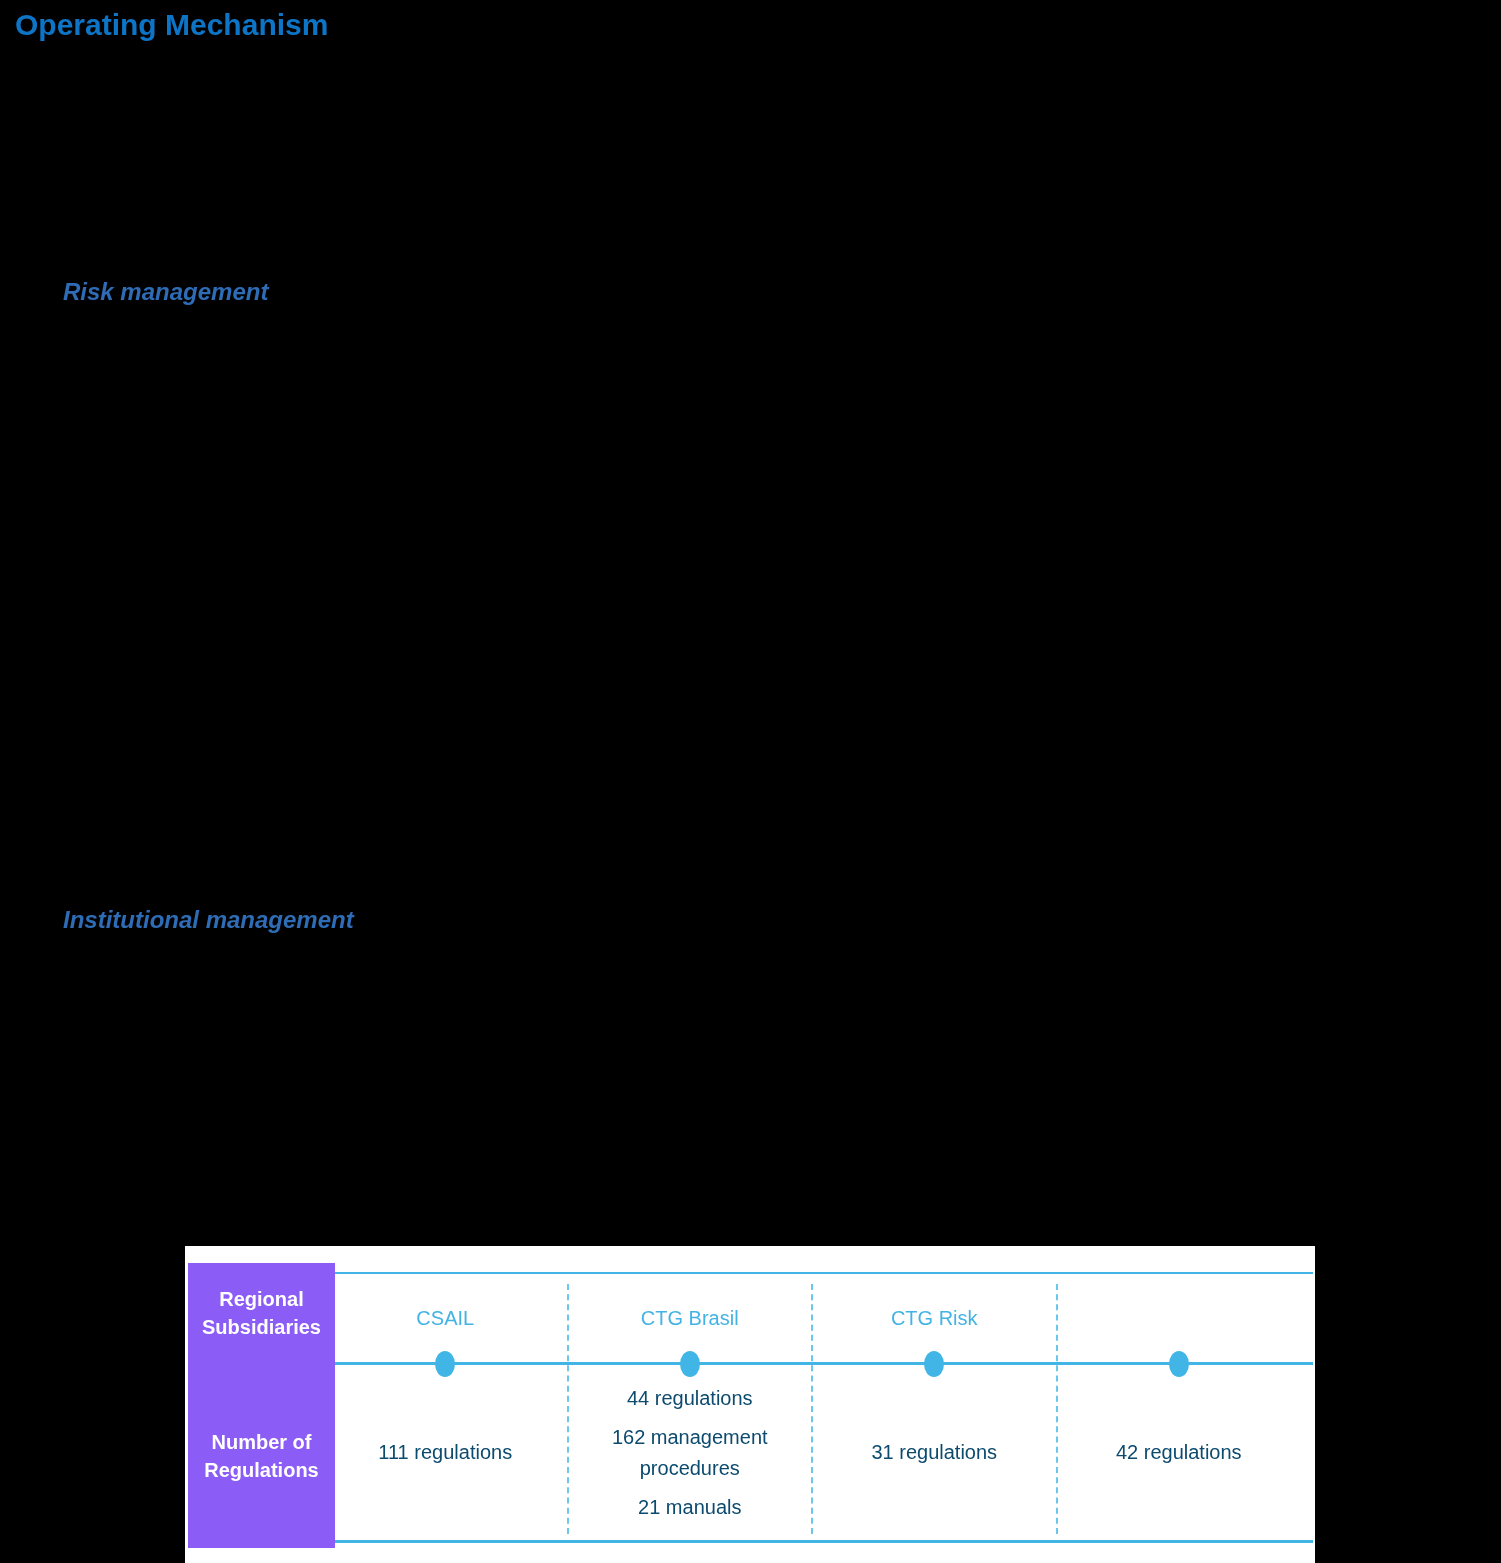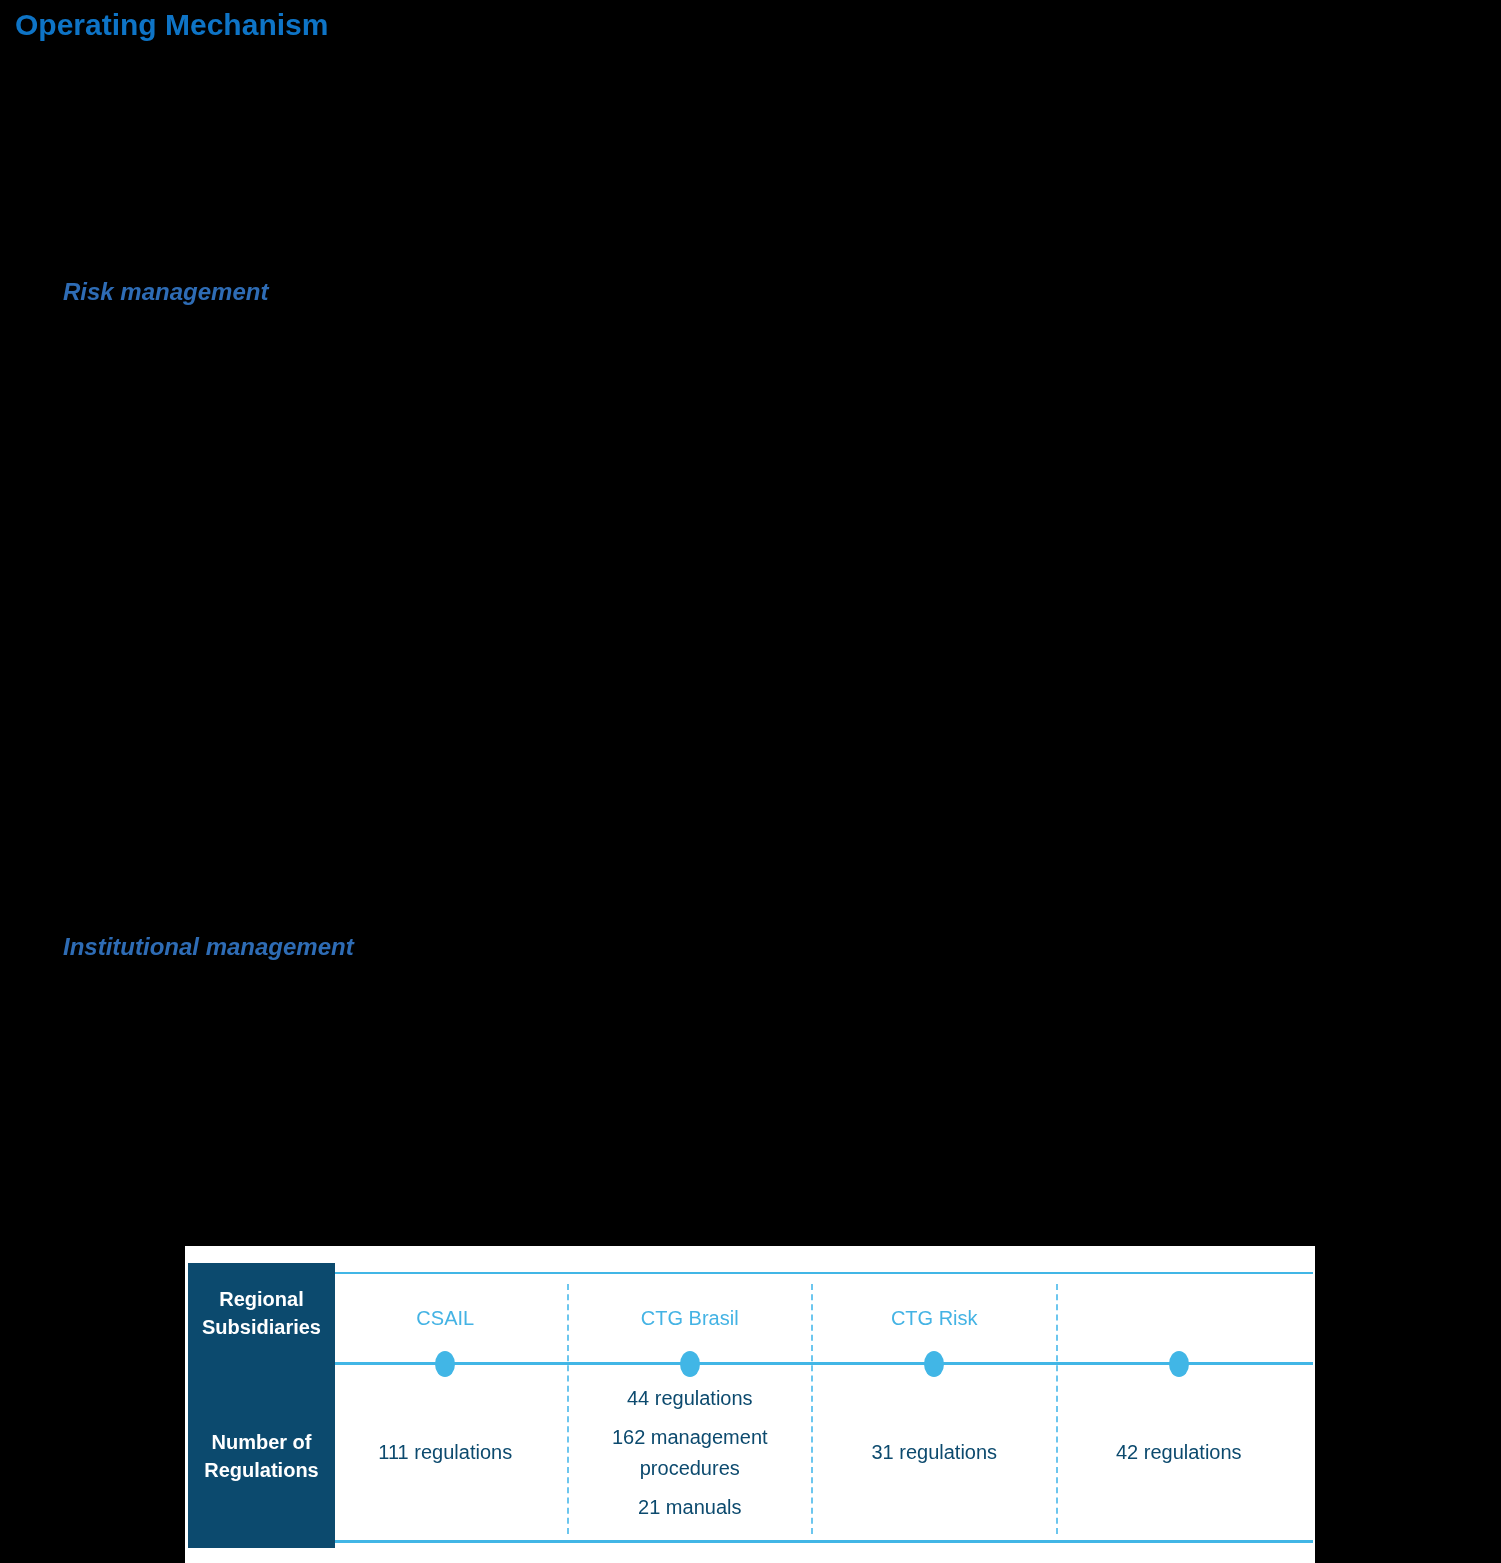--- a/index.html
+++ b/index.html
@@ -28,37 +28,37 @@
     position: absolute;
     left: 15px;
     font-size: 24px;
     font-weight: 700;
     font-style: italic;
     color: #2E6CB5;
     line-height: 1.2;
     margin-left: 48px;
   }
   .sub1 { top: 278px; }
-  .sub2 { top: 933px; }
+  .sub2 { top: 906px; }
 
   .tablewrap {
     position: absolute;
     left: 185px;
     top: 1246px;
     width: 1130px;
     height: 317px;
     background: #ffffff;
   }
   .rowhead {
     position: absolute;
     left: 3px;
     top: 17px;
     width: 147px;
     height: 285px;
-    background: #0c4a6e;
+    background: #8b5cf6;
     display: flex;
     flex-direction: column;
   }
   .rh-cell {
     display: flex;
     align-items: center;
     justify-content: center;
     text-align: center;
     color: #ffffff;
     font-size: 20px;

